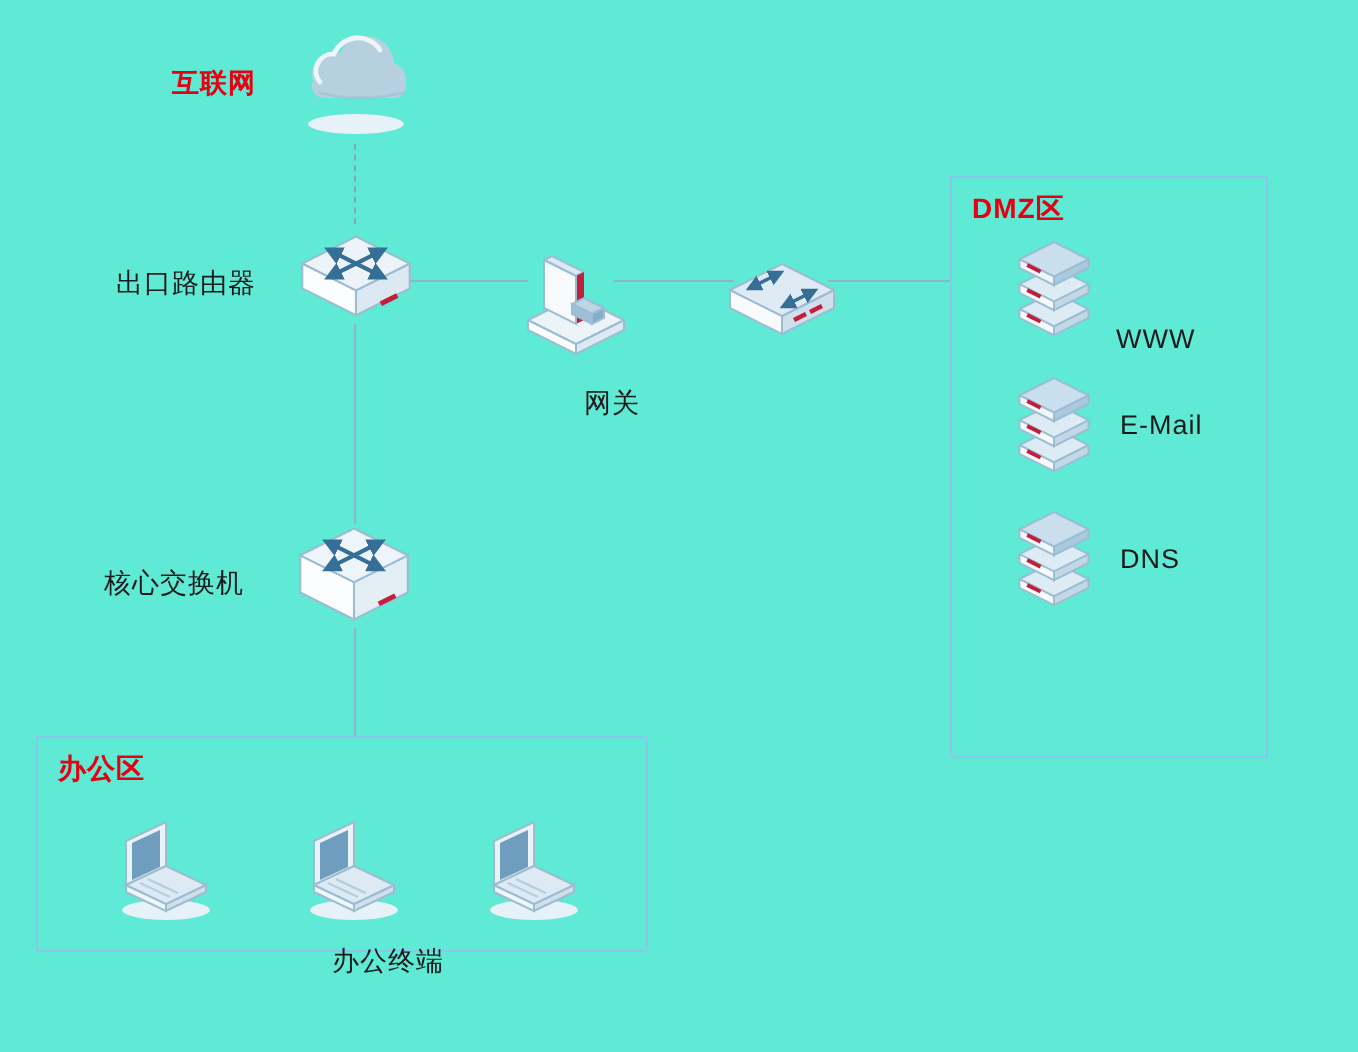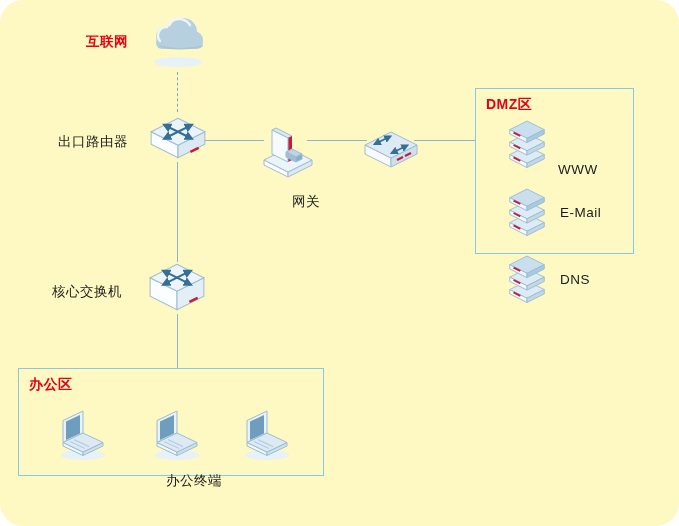--- a/index.html
+++ b/index.html
@@ -1,18 +1,18 @@
 <!DOCTYPE html>
 <html><head>
 <meta charset="utf-8">
 <style>
   * { margin:0; padding:0; box-sizing:border-box; }
   html,body { background:#ffffff; }
   body { font-family:"Liberation Sans","DejaVu Sans",sans-serif; }
-  .stage { position:relative; width:679px; height:526px; background:#fef9c3; overflow:hidden;border-radius:23px; }
+  .stage { position:relative; width:679px; height:526px; background:#5eead4; overflow:hidden; }
   .icon { position:absolute; }
   .node-label { position:absolute; font-size:13.5px; color:#1a1a1a; white-space:nowrap; letter-spacing:.5px; }
   .red-label { position:absolute; font-size:13.5px; font-weight:bold; color:#e60012; white-space:nowrap; letter-spacing:.5px; }
   .zone-title { position:absolute; font-size:14px; font-weight:bold; color:#e60012; white-space:nowrap; letter-spacing:.5px; }
   .zone-box { position:absolute; border:1px solid #8ac6e9; background:transparent; }
   .h-line { position:absolute; height:0; border-top:1px solid #8fb3cc; }
   .v-line { position:absolute; width:0; border-left:1px solid #8fb3cc; }
   .v-dashed { position:absolute; width:0; border-left:1px dashed #7fa7c2; }
   .center { text-align:right; }
   .defs-hidden { position:absolute; width:0; height:0; overflow:hidden; }
@@ -139,21 +139,21 @@
 
   <svg class="icon" style="left:361px; top:122px;" width="60" height="50" viewBox="0 0 60 50">
       <use href="#sym-switch"></use>
     </svg>
 
   <span class="node-label" style="left:52px; top:283px;text-align:center;">核心交换机</span>
   <svg class="icon" style="left:146px; top:258px;" width="62" height="60" viewBox="0 0 60 58">
       <use href="#sym-core"></use>
     </svg>
 
-  <div class="zone-box" style="left:475px; top:88px; width:159px; height:166px;">
+  <div class="zone-box" style="left:475px; top:88px; width:159px; height:291px;">
     <span class="zone-title" style="left:10px; top:7px;">DMZ区</span>
 
     <svg class="icon" style="left:28px; top:30px;" width="46" height="52" viewBox="0 0 48 54">
         <use href="#sym-server"></use>
       </svg>
     <span class="node-label" style="left:82px; top:48px;margin-top:25px;">WWW</span>
 
     <svg class="icon" style="left:28px; top:98px;" width="46" height="52" viewBox="0 0 48 54">
         <use href="#sym-server"></use>
       </svg>

